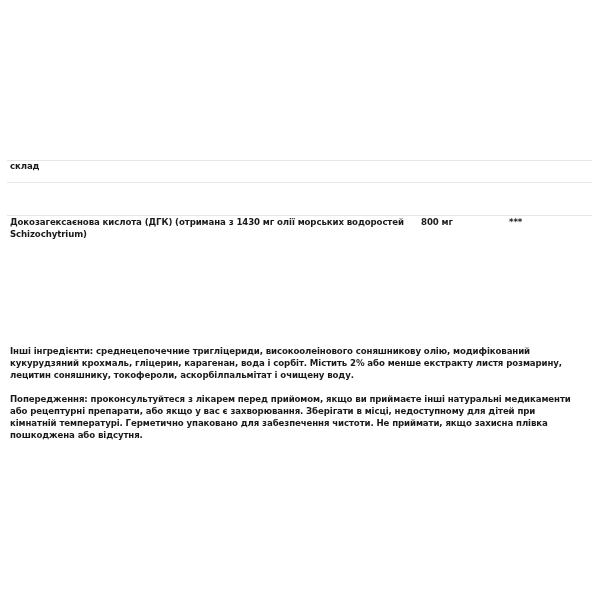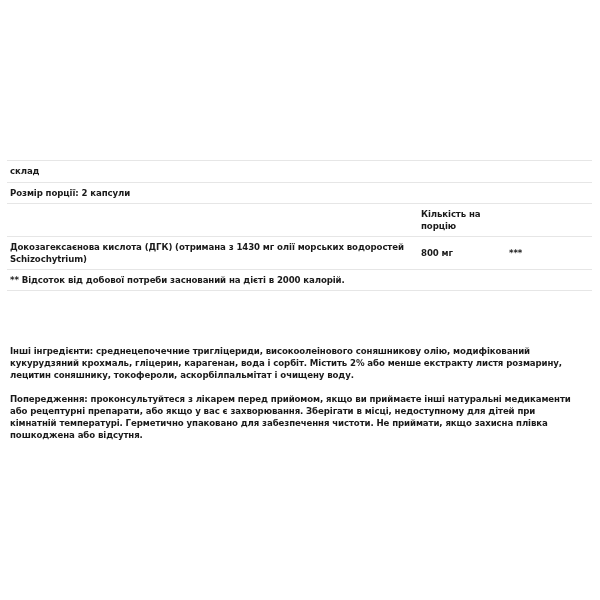--- a/index.html
+++ b/index.html
@@ -8,21 +8,21 @@
     font-family: "DejaVu Sans", sans-serif;
     color: #1a1a1a;
   }
   .panel {
     position: absolute; left: 7px; top: 160px; width: 585px;
     font-size: 8.6px; font-weight: bold; letter-spacing: -0.1px;
   }
   .row {
     border-top: 1px solid #e6e6e6;
     padding: 0 3px;
-    display: flex; align-items: center;
+    display: flex; align-items: flex-start;
     box-sizing: border-box;
   }
   .row.simple { height: 21.5px; }
   .row.last { border-bottom: 1px solid #e6e6e6; }
   .thead { height: 33px; align-items: center; }
   .tbody { height: 33px; }
   .c1 { width: 411px; line-height: 12px; }
   .c2 { width: 88px; line-height: 12px; }
   .c3 { flex: 1; line-height: 12px; }
   .paragraphs {
@@ -32,33 +32,26 @@
   }
   .paragraphs p { margin: 0 16px 11px 0; }
 </style>
 </head>
 <body>
 
 <div class="panel">
   <div class="row simple">
     <span>склад</span>
   </div>
-  <div class="row simple">
-    <span>Розмір порції: 2 капсули</span>
-  </div>
   <div class="row thead">
     <span class="c1"></span>
-    <span class="c2">Кількість на порцію</span>
   </div>
   <div class="row tbody">
     <span class="c1">Докозагексаєнова кислота (ДГК) (отримана з 1430 мг олії морських водоростей Schizochytrium)</span>
     <span class="c2">800 мг</span>
     <span class="c3">***</span>
-  </div>
-  <div class="row simple last">
-    <span>** Відсоток від добової потреби заснований на дієті в 2000 калорій.</span>
   </div>
 </div>
 
 <div class="paragraphs">
   <p>Інші інгредієнти: среднецепочечние тригліцериди, високоолеінового соняшникову олію, модифікований кукурудзяний крохмаль, гліцерин, карагенан, вода і сорбіт. Містить 2% або менше екстракту листя розмарину, лецитин соняшнику, токофероли, аскорбілпальмітат і очищену воду.</p>
   <p>Попередження: проконсультуйтеся з лікарем перед прийомом, якщо ви приймаєте інші натуральні медикаменти або рецептурні препарати, або якщо у вас є захворювання. Зберігати в місці, недоступному для дітей при кімнатній температурі. Герметично упаковано для забезпечення чистоти. Не приймати, якщо захисна плівка пошкоджена або відсутня.</p>
 </div>
 
 </body></html>

